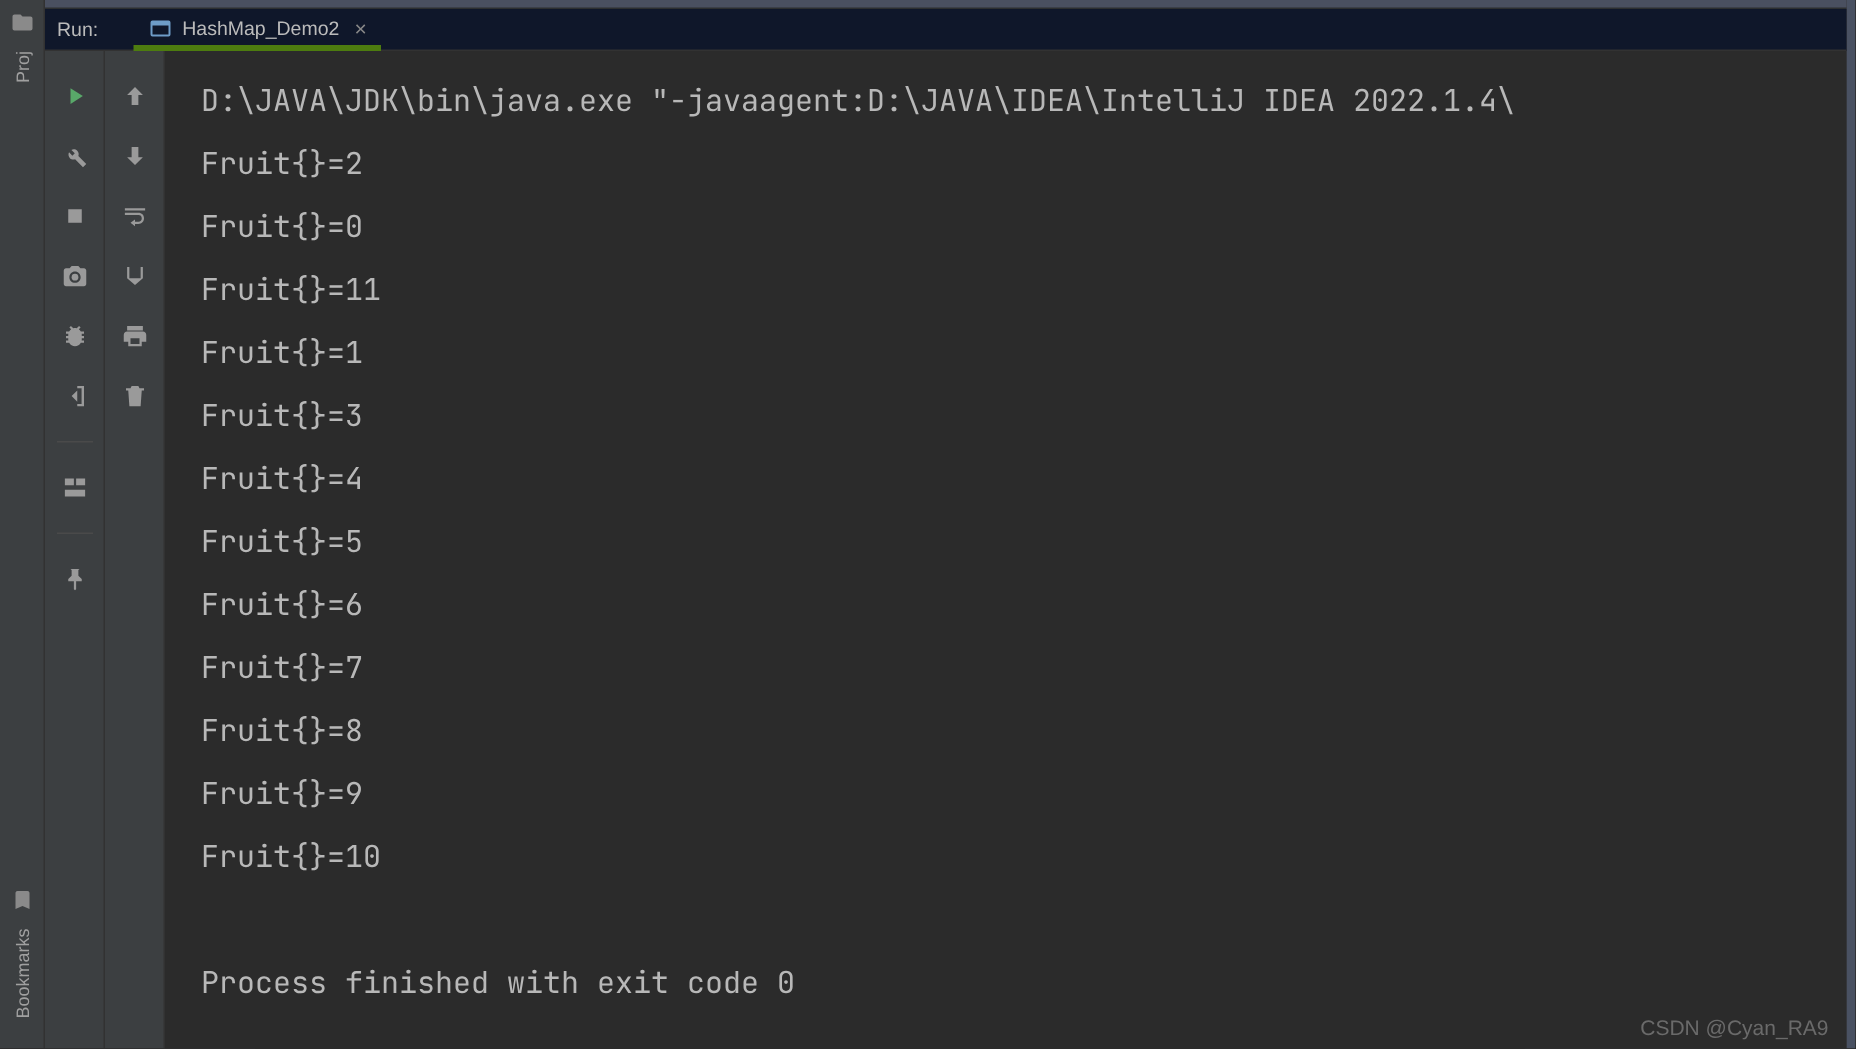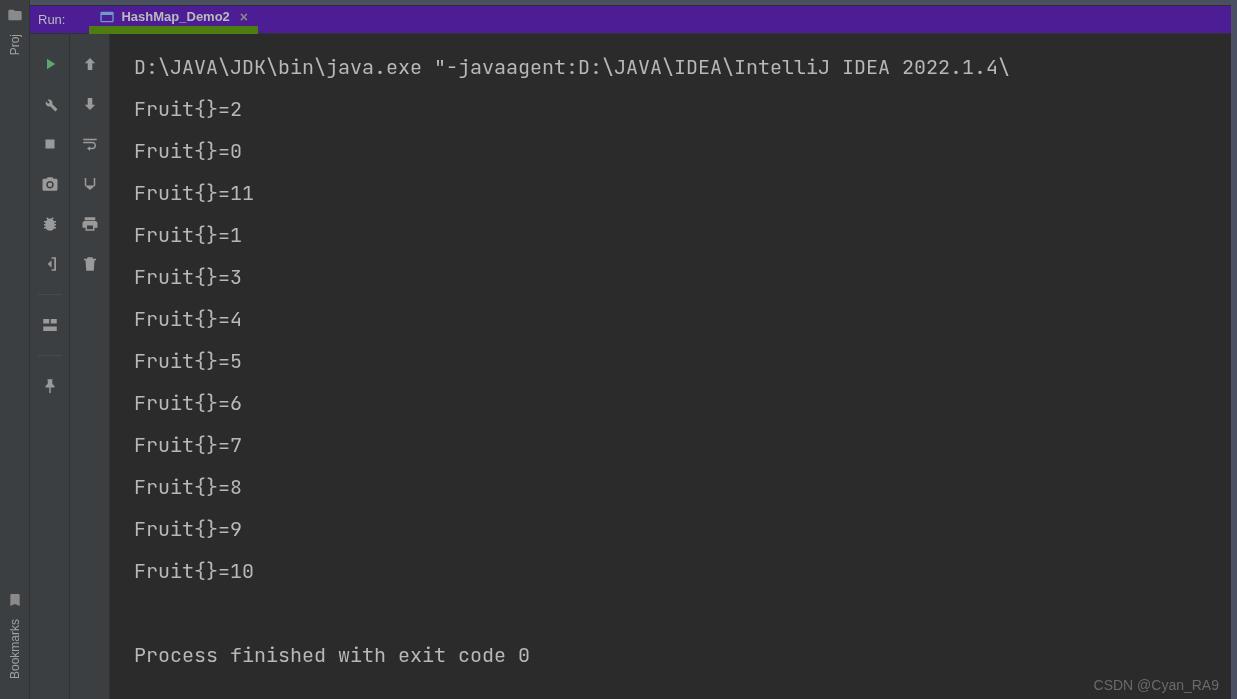--- a/index.html
+++ b/index.html
@@ -44,35 +44,35 @@
     background: #3c3f41;
     position: relative;
   }
   .top-strip {
     height: 6px;
     background: #4a5060;
     border-bottom: 1px solid #2d2f30;
   }
   .tab-bar {
     height: 28px;
-    background: #4c1d95;
+    background: #0f172a;
     display:flex; align-items:center;
     padding-left: 8px;
     border-bottom: 1px solid #323232;
     font-size: 13px;
     color:#9f9f9f;
     text-align:center;
   }
   .tab-bar .run-label { margin-right: 24px; color:#bbbbbb; }
   .tab {
     display:flex; align-items:center; height:100%;
     padding: 0 10px;
     color:#bbbbbb;
-    border-bottom: 8px solid #4d7c0f;
-    position:relative; top:1px;font-weight:bold;
+    border-bottom: 4px solid #4d7c0f;
+    position:relative; top:1px;
   }
   .tab .tab-icon { width:16px; height:16px; margin-right:6px; display:flex; align-items:center; justify-content:center; }
   .tab .close { margin-left:10px; color:#888; font-size:14px; }
   .content-row {
     flex:1; display:flex; flex-direction:row; overflow:hidden;
   }
   .gutter {
     width: 40px;
     background:#3c3f41;
     border-right:1px solid #323232;

